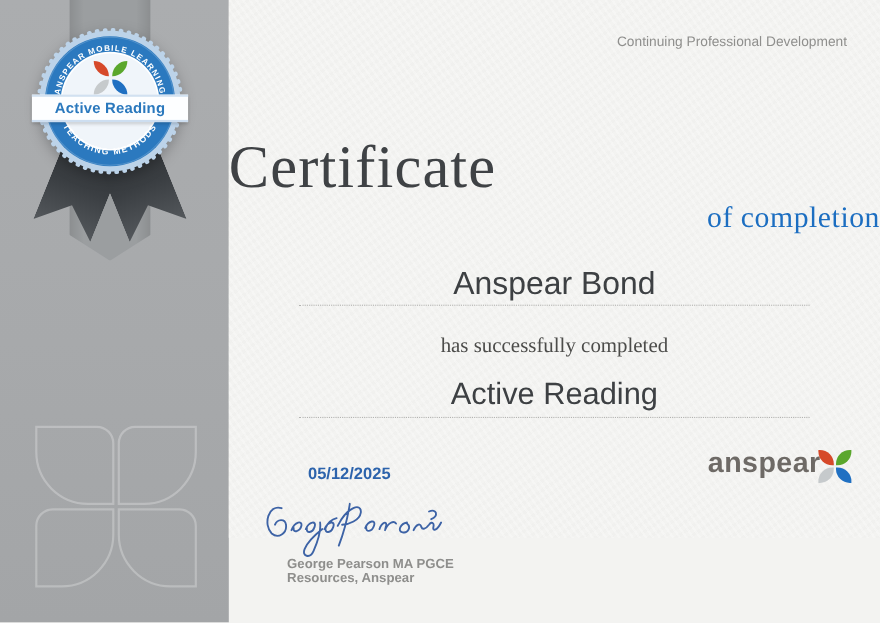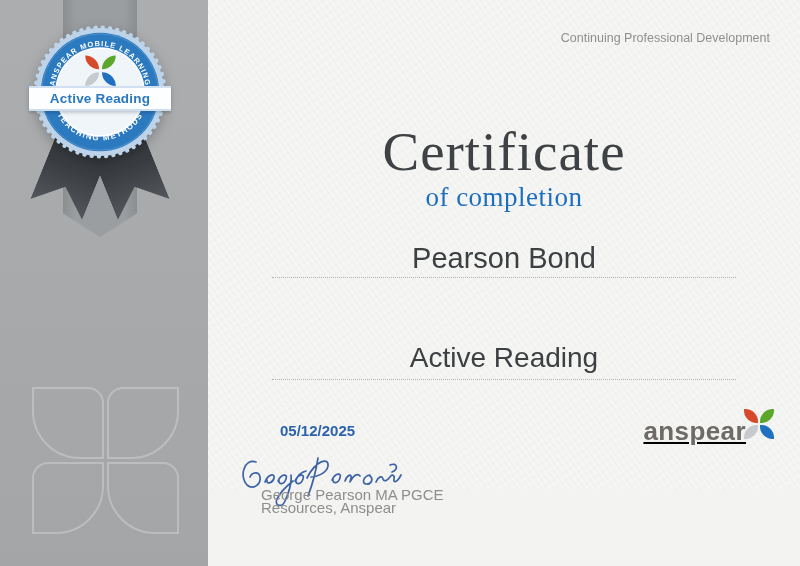--- a/index.html
+++ b/index.html
@@ -54,25 +54,25 @@
     position:absolute;left:208px;top:0;width:592px;height:489px;
     background:
       repeating-linear-gradient(55deg,rgba(255,255,255,.25) 0 2px,rgba(0,0,0,0) 2px 5px),
       repeating-linear-gradient(-35deg,rgba(120,120,120,.02) 0 3px,rgba(0,0,0,0) 3px 7px),
       #f3f3f1;
   }
   .cpd{position:absolute;right:30px;top:31px;text-align:right;line-height:15.5px;font-size:12.5px;}
   .cpd-line1{color:#8f8f8d;}
   .cpd-line2{color:#68686a;font-weight:bold;}
   .title{
-    position:absolute;left:0;top:120px;width:592px;text-align:center;
+    position:absolute;left:0;top:120px;width:592px;
     font-family:"Liberation Serif",serif;font-size:55px;color:#3f4245;letter-spacing:1px;
   }
   .subtitle{
-    position:absolute;left:0;top:182px;width:592px;text-align:center;
+    position:absolute;left:0;top:182px;width:592px;text-align:right;
     font-family:"Liberation Serif",serif;font-size:27px;color:#1c6ec1;letter-spacing:.5px;
   }
   .recipient{
     position:absolute;left:0;top:242px;width:592px;text-align:center;
     font-size:29px;color:#3d4043;
   }
   .rule{position:absolute;left:64px;width:464px;border-top:1px dotted #b3b3b1;height:0;}
   .rule-1{top:277px;}
   .rule-2{top:379px;}
   .statement{
@@ -81,23 +81,23 @@
   }
   .course{
     position:absolute;left:0;top:342px;width:592px;text-align:center;
     font-size:28px;color:#3d4043;
   }
   .issue-date{
     position:absolute;left:72px;top:422px;
     font-size:15px;font-weight:bold;color:#2c63ac;
   }
   .signature-svg{position:absolute;left:30px;top:446px;}
-  .signer{position:absolute;left:53px;top:488px;font-size:15px;line-height:13px;color:#8e8e8c;}
+  .signer{position:absolute;left:53px;top:506px;font-size:12px;line-height:13px;color:#8e8e8c;font-weight:bold;}
   
-  .brand{position:absolute;right:26px;bottom:37px;display:flex;align-items:center;text-decoration:underline;}
+  .brand{position:absolute;right:26px;bottom:37px;display:flex;align-items:flex-start;}
   .wordmark{font-size:26px;font-weight:bold;color:#6e6a66;letter-spacing:.4px;line-height:22px;}
   .brand-flower{width:30px;height:30px;display:grid;grid-template-columns:14px 14px;grid-template-rows:14px 14px;gap:2px;margin-left:-2px;margin-bottom:13px;}
   .petal{width:14px;height:14px;}
   .petal.red{background:#d6492a;border-radius:0 90% 0 90%;}
   .petal.green{background:#5aa72c;border-radius:90% 0 90% 0;}
   .petal.gray{background:#c6cacc;border-radius:90% 0 90% 0;}
   .petal.blue{background:#2070c2;border-radius:0 90% 0 90%;}
 </style>
 </head>
 <body>
@@ -145,23 +145,24 @@
 
 <div class="main">
 
   <div class="cpd">
     <div class="cpd-line1">Continuing Professional Development</div>
   </div>
 
   <div class="title">Certificate</div>
   <div class="subtitle">of completion</div>
 
-  <div class="recipient">Pearson Bond</div>
+  <div class="recipient">Anspear Bond</div>
   <div class="rule rule-1"></div>
 
+  <div class="statement">has successfully completed</div>
 
   <div class="course">Active Reading</div>
   <div class="rule rule-2"></div>
 
   <div class="issue-date">05/12/2025</div>
 
   <svg class="signature-svg" width="168" height="70" viewBox="0 0 168 70">
     <g fill="none" stroke="#3d63a6" stroke-width="1.7" stroke-linecap="round" stroke-linejoin="round">
       <path d="M 18,16 C 6,12 1,31 9,39 C 15,44 23,39 22,31 C 21,25 14,26 12,31
                M 27,36 C 30,28 37,27 36,32 C 35,37 28,39 29,34

